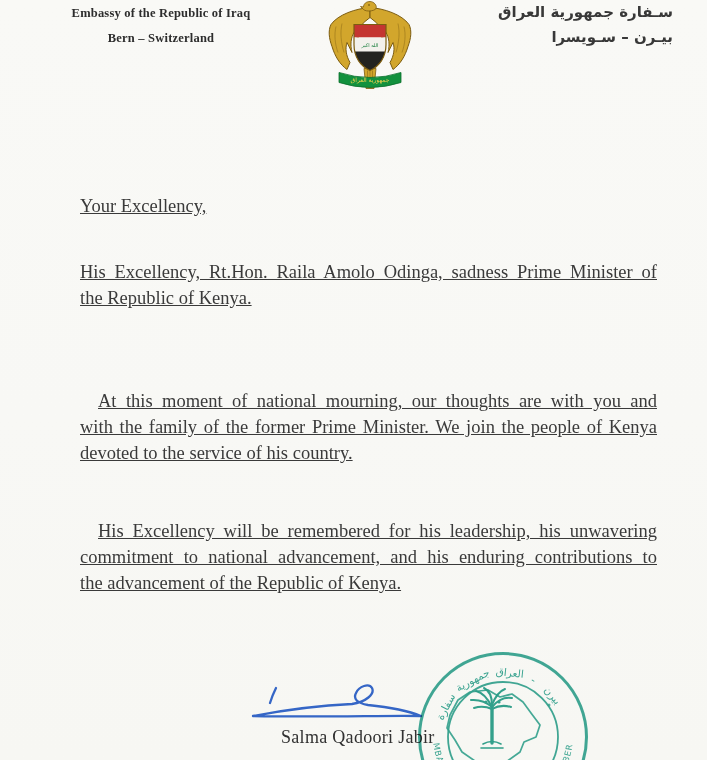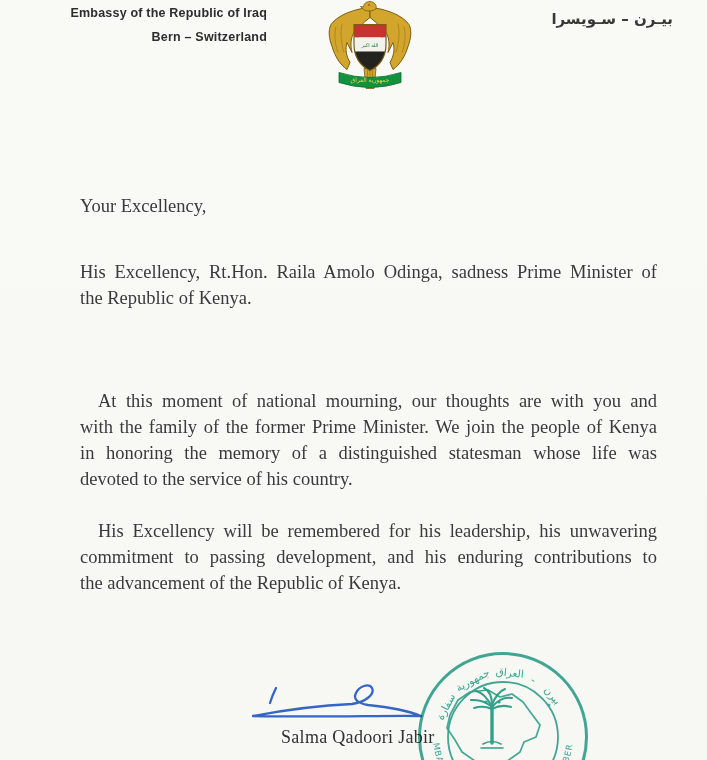--- a/index.html
+++ b/index.html
@@ -12,35 +12,35 @@
   }
   
   .speck { position:absolute; background:#2f2f2f; opacity:.75; border-radius:1px; }
   .speck.s1 { left:0; top:6;  width:5; height:11; }
   .speck.s2 { left:0; top:39; width:4; height:9; }
   .speck.s3 { left:0; top:70; width:3; height:6; opacity:.5; }
 
   
   .hdr-en {
     position:absolute; left:55px; top:6px; width:212px;
-    text-align:right; font-family:Liberation Sans, sans-serif;
+    text-align:center; font-family:Liberation Serif, serif;
     font-weight:bold; font-size:12.5px; color:#2d2d2d; letter-spacing:.2px;
   }
   .hdr-en .l2 { margin-top:10px; }
   .emblem { position:absolute; left:326px; top:0; width:88px; height:93px; }
   .hdr-ar {
     position:absolute; right:34px; top:3px; width:220px;
     text-align:right; direction:rtl;
     font-family:"DejaVu Sans", sans-serif;
     font-weight:bold; font-size:15px; color:#383838;
   }
   .hdr-ar .l2 { margin-top:7px; }
 
   
-  .bodyblock { position:absolute; left:80px; width:577px; font-size:18.5px; line-height:26px; }
+  .bodyblock { position:absolute; left:80px; width:577px; font-size:18.5px; line-height:26px;text-decoration:underline; }
   .salutation { top:193px; }
   .para1 { top:259px; }
   .para2 { top:388px; }
   .para3 { top:518px; }
   .line { text-align:justify; text-align-last:justify; -moz-text-align-last:justify; white-space:normal; }
   .line.first { text-indent:18px; }
   .line.last { text-align-last:left; -moz-text-align-last:left; }
 
   
   .signature-svg { position:absolute; left:245px; top:675px; width:220px; height:55px; }
@@ -95,40 +95,40 @@
       <rect x="28" y="51" width="32" height="20" fill="#232320"></rect>
       <text x="44" y="46.5" font-size="5" fill="#127a36" text-anchor="middle" font-family="DejaVu Sans, sans-serif">الله اكبر</text>
     </g>
     <path d="M28,24 L60,24 L60,44 C60,57 53,66 44,70 C35,66 28,57 28,44 Z" fill="none" stroke="#7c5c10" stroke-width="1.2"></path>
 
     <path d="M13,72 Q44,82 75,72 L75,82 Q44,92 13,82 Z" fill="#12913e" stroke="#0a6e2c" stroke-width="0.8"></path>
     <text x="44" y="81.5" font-size="6" fill="#f2d24e" text-anchor="middle" font-family="DejaVu Sans, sans-serif">جمهورية العراق</text>
   </svg>
 
   <div class="hdr-ar">
+    <div class="l1">سـفارة جمهورية العراق</div>
     <div class="l2">بيـرن – سـويسرا</div>
   </div>
 
   <div class="bodyblock salutation">Your Excellency,</div>
 
   <div class="bodyblock para1">
     <div class="line">His Excellency, Rt.Hon. Raila Amolo Odinga, sadness Prime Minister of</div>
     <div class="line last">the Republic of Kenya.</div>
   </div>
 
   <div class="bodyblock para2">
     <div class="line first">At this moment of national mourning, our thoughts are with you and</div>
     <div class="line">with the family of the former Prime Minister. We join the people of Kenya</div>
-    <div class="line">in honoring the memory of a distinguished statesman whose life was</div>
     <div class="line last">devoted to the service of his country.</div>
   </div>
 
   <div class="bodyblock para3">
     <div class="line first">His Excellency will be remembered for his leadership, his unwavering</div>
-    <div class="line">commitment to passing development, and his enduring contributions to</div>
+    <div class="line">commitment to national advancement, and his enduring contributions to</div>
     <div class="line last">the advancement of the Republic of Kenya.</div>
   </div>
 
   <svg class="signature-svg" viewBox="0 0 220 55" aria-hidden="true">
     <g stroke="#3566c6" stroke-width="2.3" fill="none" stroke-linecap="round" stroke-linejoin="round">
       <path d="M25,28 C26.5,23 29,17 31,13"></path>
       <path d="M8,41 C45,34 85,30 107,29 C121,27 130,19 127,13 C124,8 114,11 111,18 C108,24 112,28 123,30 C142,32 161,35 176,41 C150,40 75,42.5 8,41"></path>
     </g>
   </svg>
 

